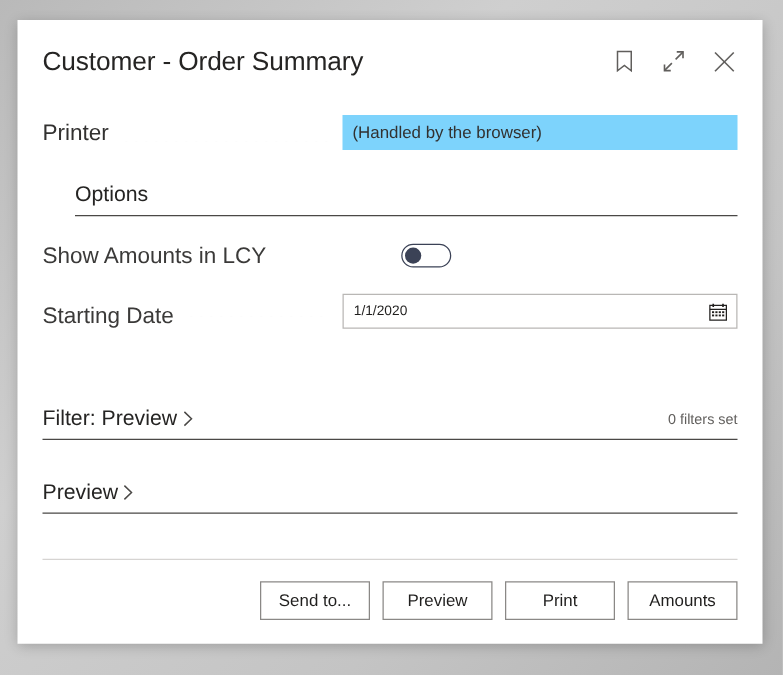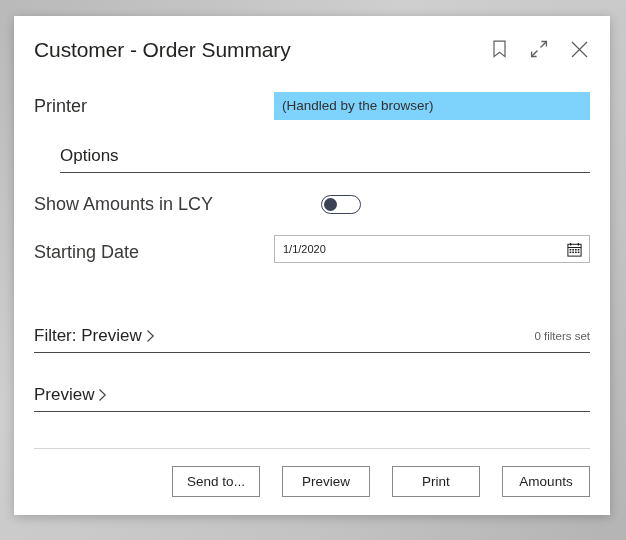--- a/index.html
+++ b/index.html
@@ -209,21 +209,20 @@
     height: 31px;
     border: 1px solid #8a8886;
     background: #ffffff;
     color: #201f1e;
     font-family: "Liberation Sans", sans-serif;
     font-size: 13.5px;
     cursor: pointer;
     padding: 0 12px;
     box-sizing: border-box;
     white-space: nowrap;
-    margin-left: 12px;
   }
 </style>
 </head>
 <body>
 
 <div id="backdrop"></div>
 
 <div id="dialog">
 
   <div class="header">

